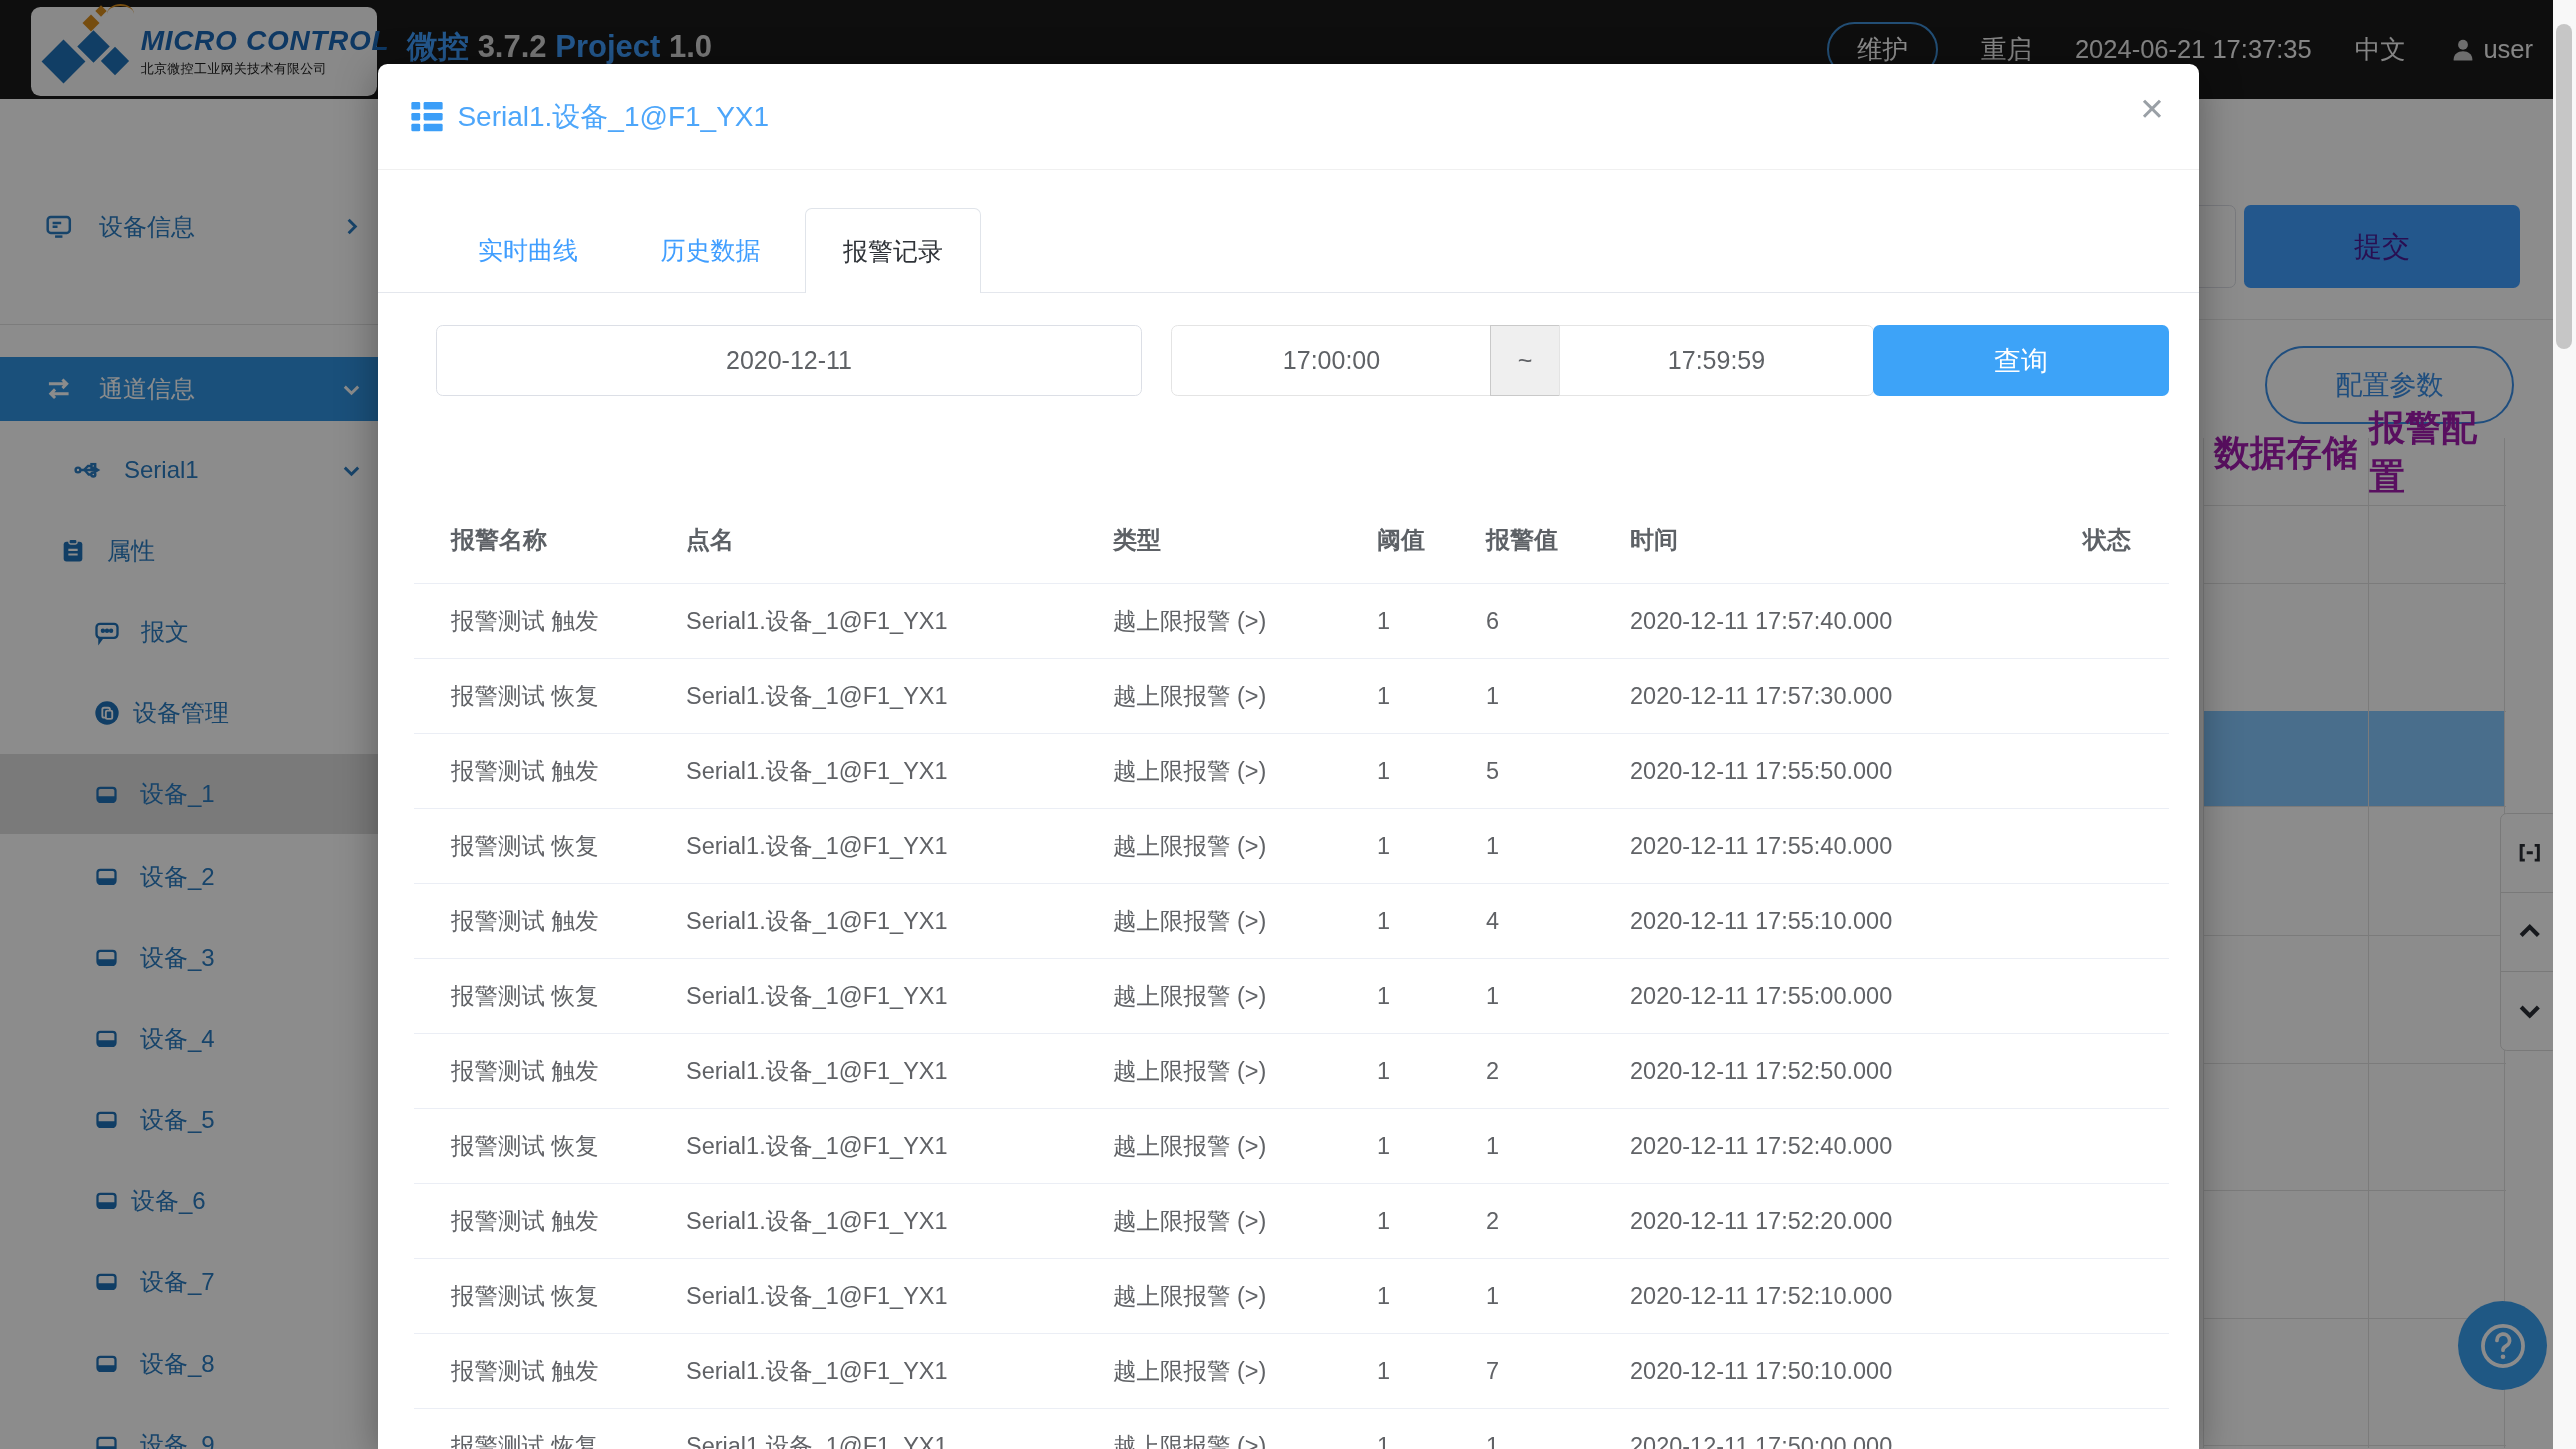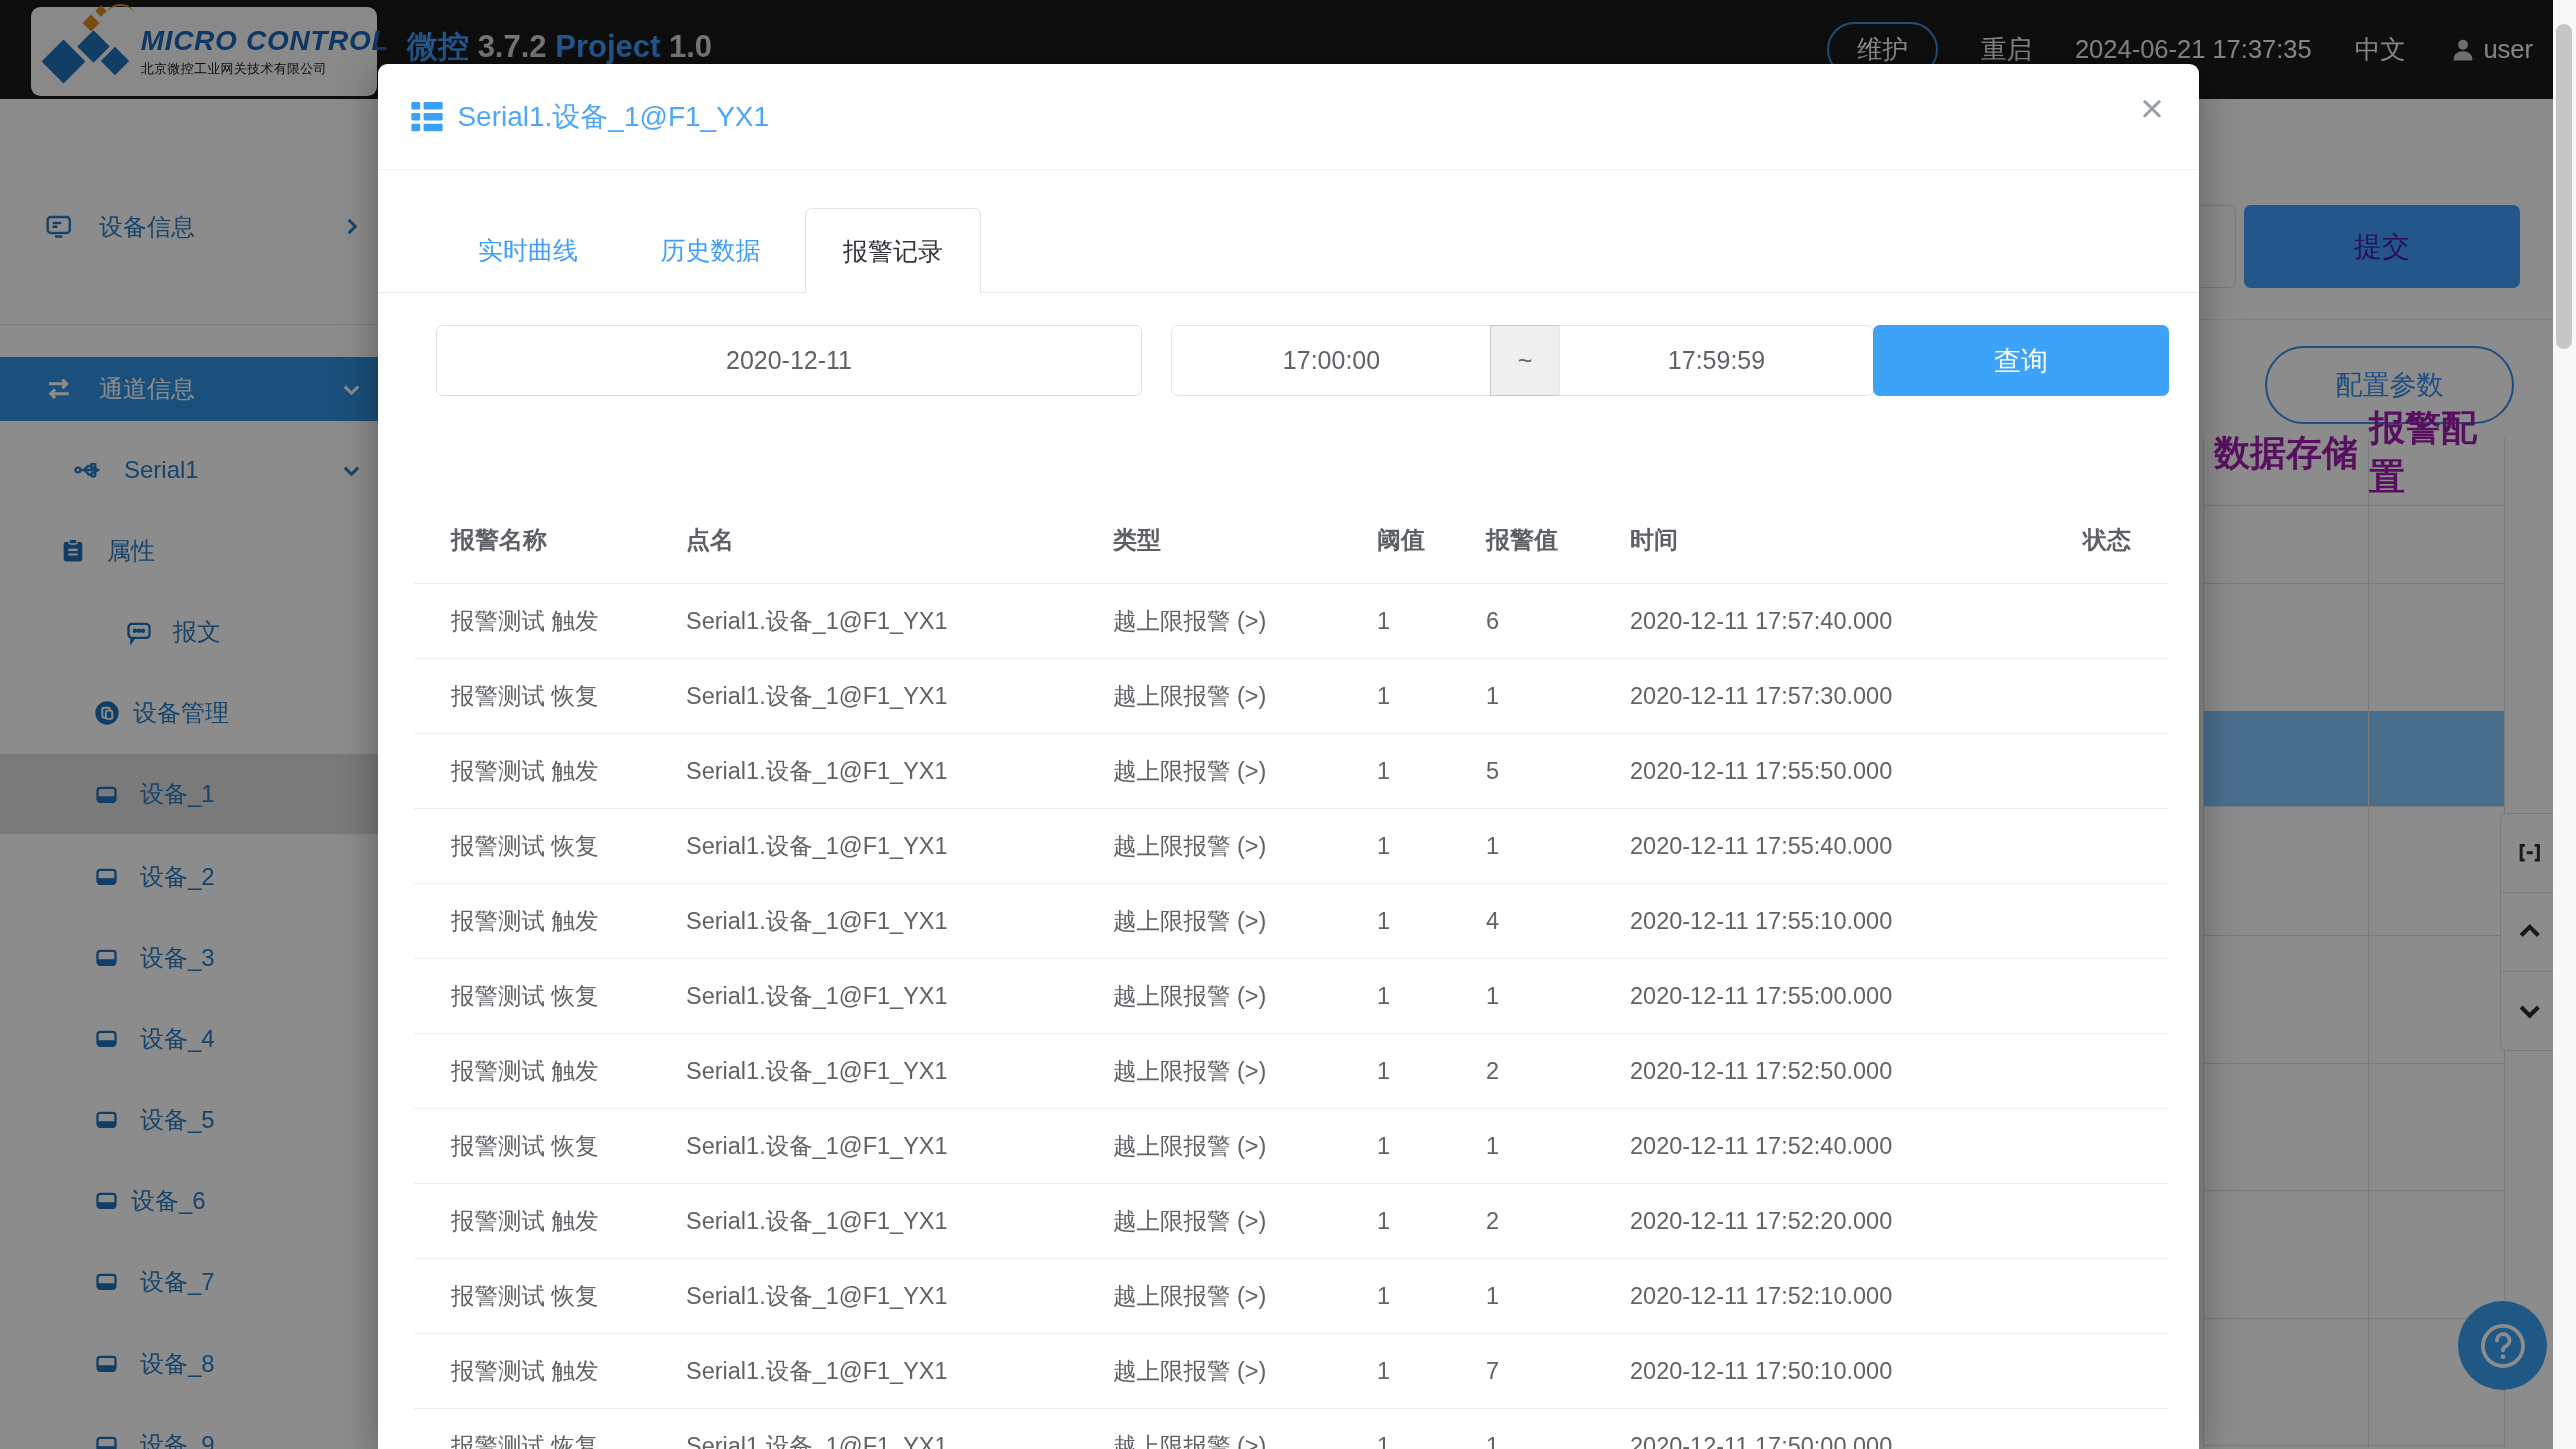--- a/index.html
+++ b/index.html
@@ -184,21 +184,21 @@
 
   <div class="side-item" style="top:419px;height:65px;padding-left:59px;gap:20px;">
     <svg class="lead" width="28" height="28" viewBox="0 0 24 24">
       <rect x="4" y="4" width="16" height="17" rx="2.5" fill="#1f72b8"></rect>
       <rect x="8.5" y="2" width="7" height="4" rx="1.5" fill="#1f72b8" stroke="#ffffff" stroke-width="1.2"></rect>
       <path d="M8 11h8M8 15h8" stroke="#ffffff" stroke-width="1.8"></path>
     </svg>
     <span class="lbl">属性</span>
   </div>
 
-  <div class="side-item" style="top:500px;height:65px;padding-left:93px;gap:20px;margin-left:32px;">
+  <div class="side-item" style="top:500px;height:65px;padding-left:93px;gap:20px;">
     <svg class="lead" width="28" height="28" viewBox="0 0 24 24" fill="none" stroke="#1f72b8" stroke-width="2">
       <rect x="3" y="5" width="18" height="12" rx="3"></rect>
         <path d="M8 17l-2.5 3.5V17"></path>
       <circle cx="8.5" cy="11" r="0.9" fill="#1f72b8"></circle>
         <circle cx="12" cy="11" r="0.9" fill="#1f72b8"></circle>
         <circle cx="15.5" cy="11" r="0.9" fill="#1f72b8"></circle>
     </svg>
     <span class="lbl">报文</span>
   </div>
 

